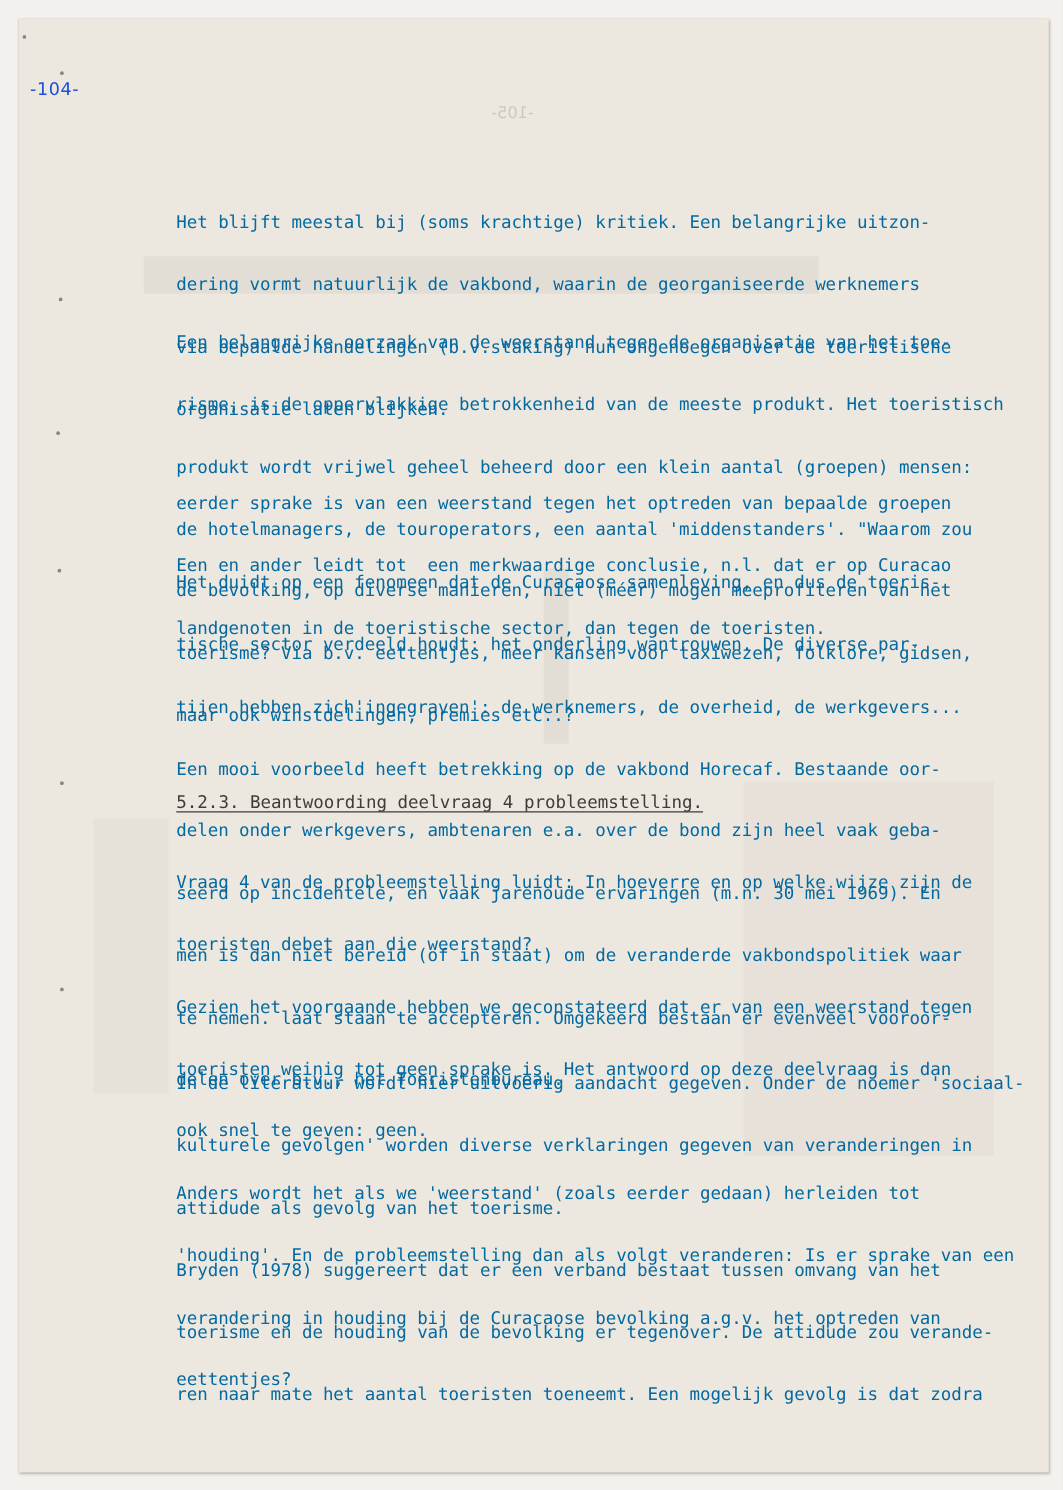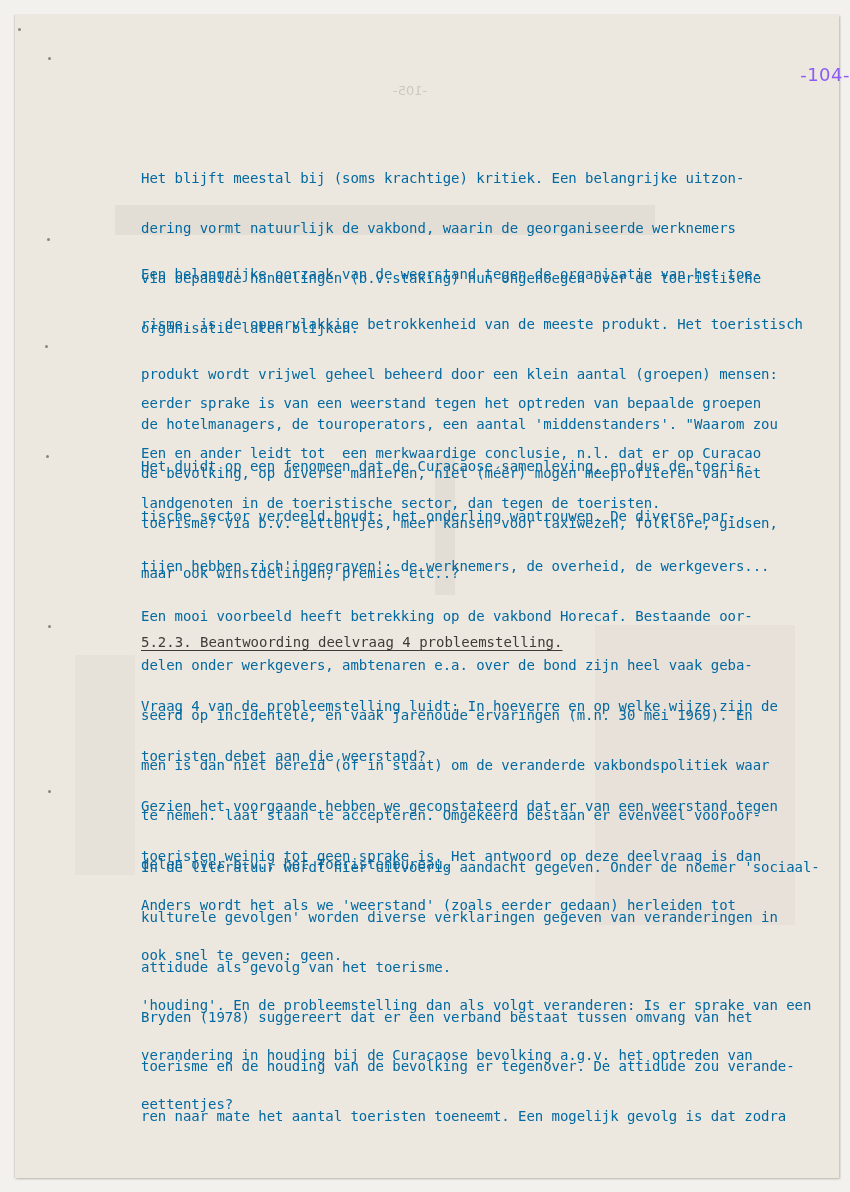--- a/index.html
+++ b/index.html
@@ -13,23 +13,23 @@
       position: absolute; left: 15px; top: 15px;
       width: 824px; height: 1163px;
       background: #ece7df;
       box-shadow: 1px 1px 2px rgba(120,110,95,0.45), -1px 0 1px rgba(170,160,145,0.3);
     }
     .bleed {
       position: absolute; background: rgba(190,182,170,0.18);
     }
     .hole { position: absolute; width: 3px; height: 3px; border-radius: 50%; background: #8d857a; }
     .page-number {
-      position: absolute; left: 0; top: 64px; width: 100%; text-align: right;
+      position: absolute; left: 0; top: 64px; width: 100%; text-align: left;
       font-family: "DejaVu Sans", "Liberation Sans", sans-serif;
-      font-size: 18px; color: #8b5cf6; letter-spacing: 0.5px;
+      font-size: 14px; color: #1d4ed8; letter-spacing: 0.5px;
       padding-left: 24px; box-sizing: border-box;
     }
     .page-number-ghost {
       position: absolute; left: 0; top: 83px; width: 100%; text-align: center;
       font-family: "DejaVu Sans", "Liberation Sans", sans-serif;
       font-size: 13px; color: rgba(150,140,128,0.35);
       padding-left: 30px; box-sizing: border-box; transform: scaleX(-1);
     }
     .para {
       position: absolute; left: 141px; margin: 0;
@@ -100,22 +100,22 @@
   <div>delen over b.v., het Toeristenbureau.</div>
 </div>
 
 <h2 class="heading">5.2.3. Beantwoording deelvraag 4 probleemstelling.</h2>
 
 <div class="para" style="top:665px;">
   <div>Vraag 4 van de probleemstelling luidt: In hoeverre en op welke wijze zijn de</div>
   <div>toeristen debet aan die weerstand?</div>
   <div>Gezien het voorgaande hebben we geconstateerd dat er van een weerstand tegen</div>
   <div>toeristen weinig tot geen sprake is. Het antwoord op deze deelvraag is dan</div>
+  <div>ook snel te geven: geen.</div>
   <div>Anders wordt het als we 'weerstand' (zoals eerder gedaan) herleiden tot</div>
-  <div>ook snel te geven: geen.</div>
   <div>'houding'. En de probleemstelling dan als volgt veranderen: Is er sprake van een</div>
   <div>verandering in houding bij de Curacaose bevolking a.g.v. het optreden van</div>
   <div>eettentjes?</div>
 </div>
 
 <div class="para" style="top:826px;">
   <div>In de literatuur wordt hier uitvoerig aandacht gegeven. Onder de noemer 'sociaal-</div>
   <div>kulturele gevolgen' worden diverse verklaringen gegeven van veranderingen in</div>
   <div>attidude als gevolg van het toerisme.</div>
   <div>Bryden (1978) suggereert dat er een verband bestaat tussen omvang van het</div>

